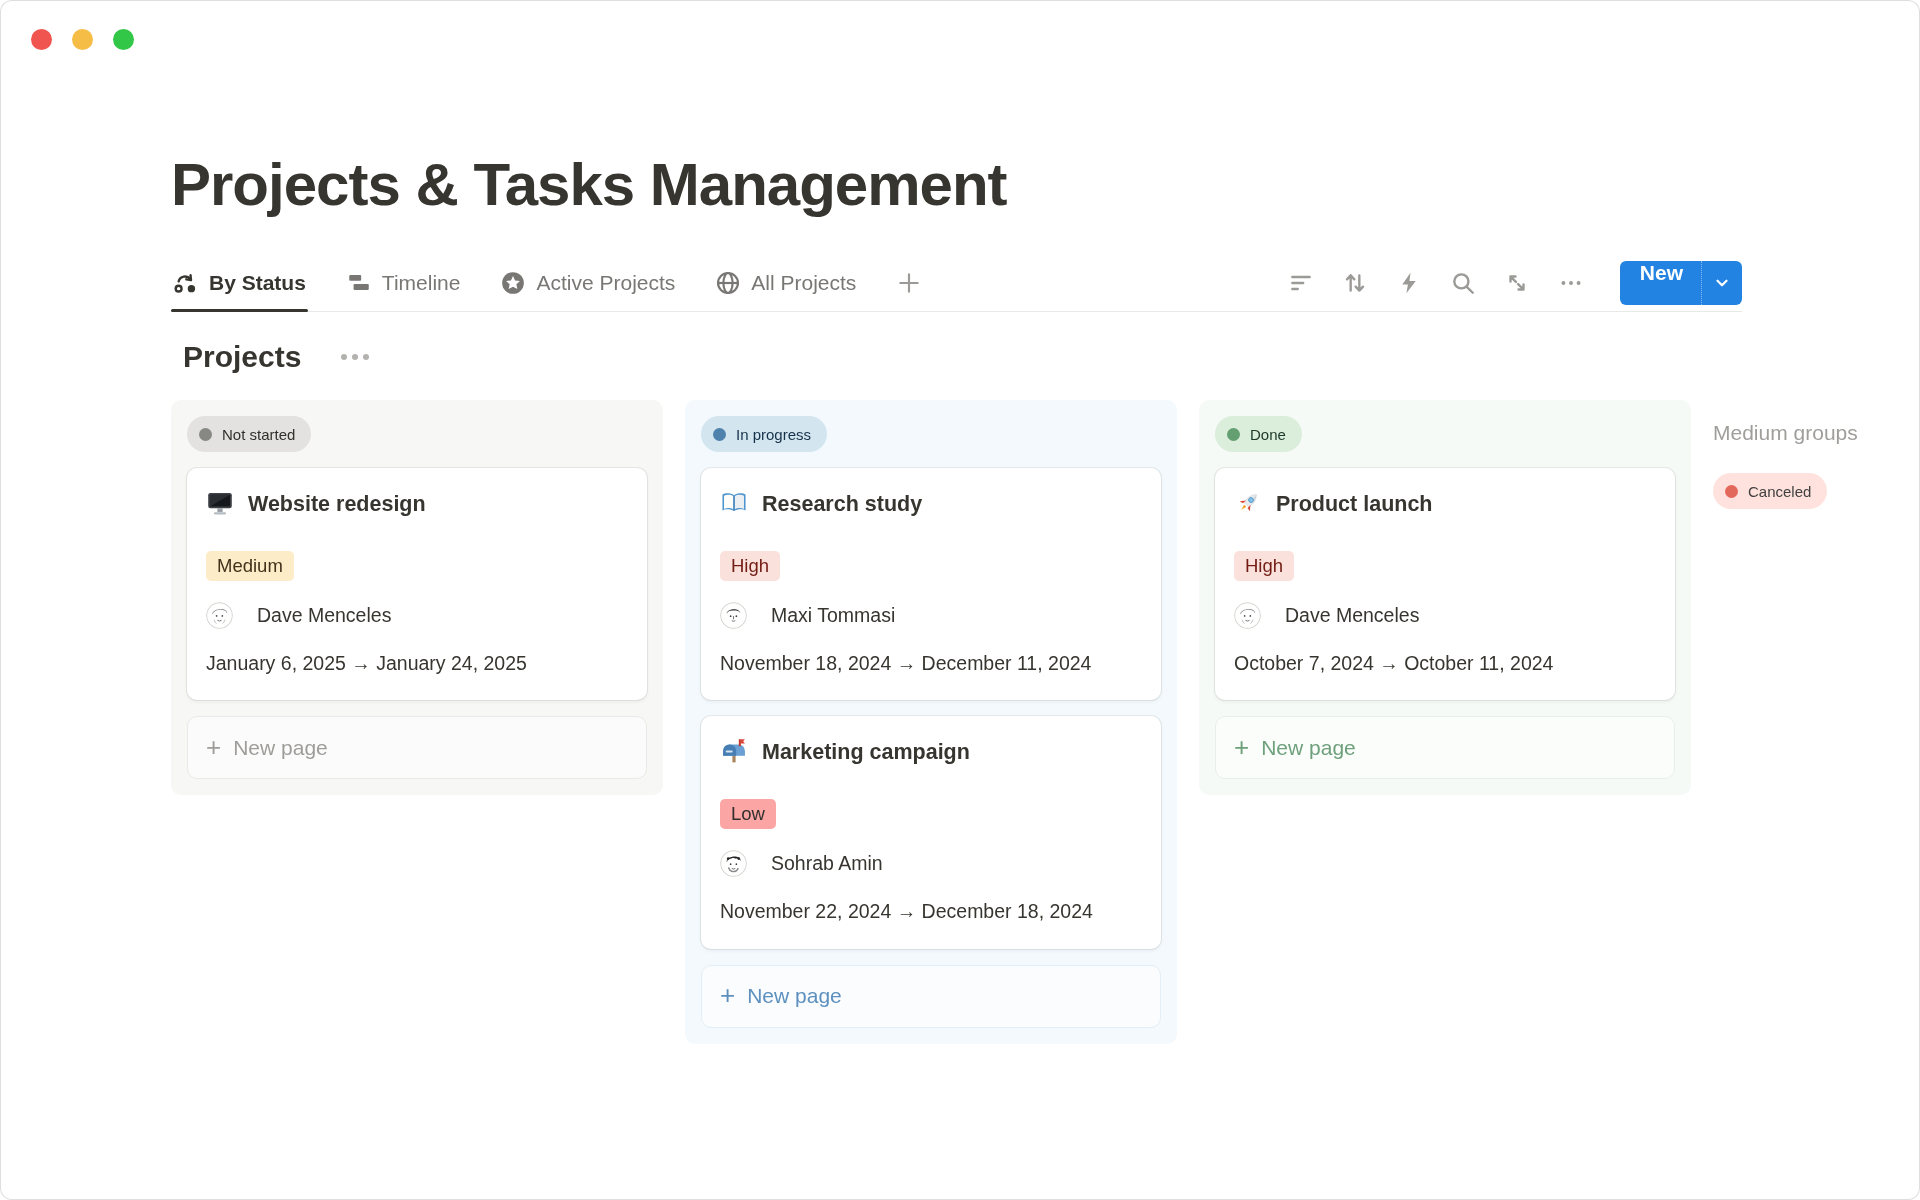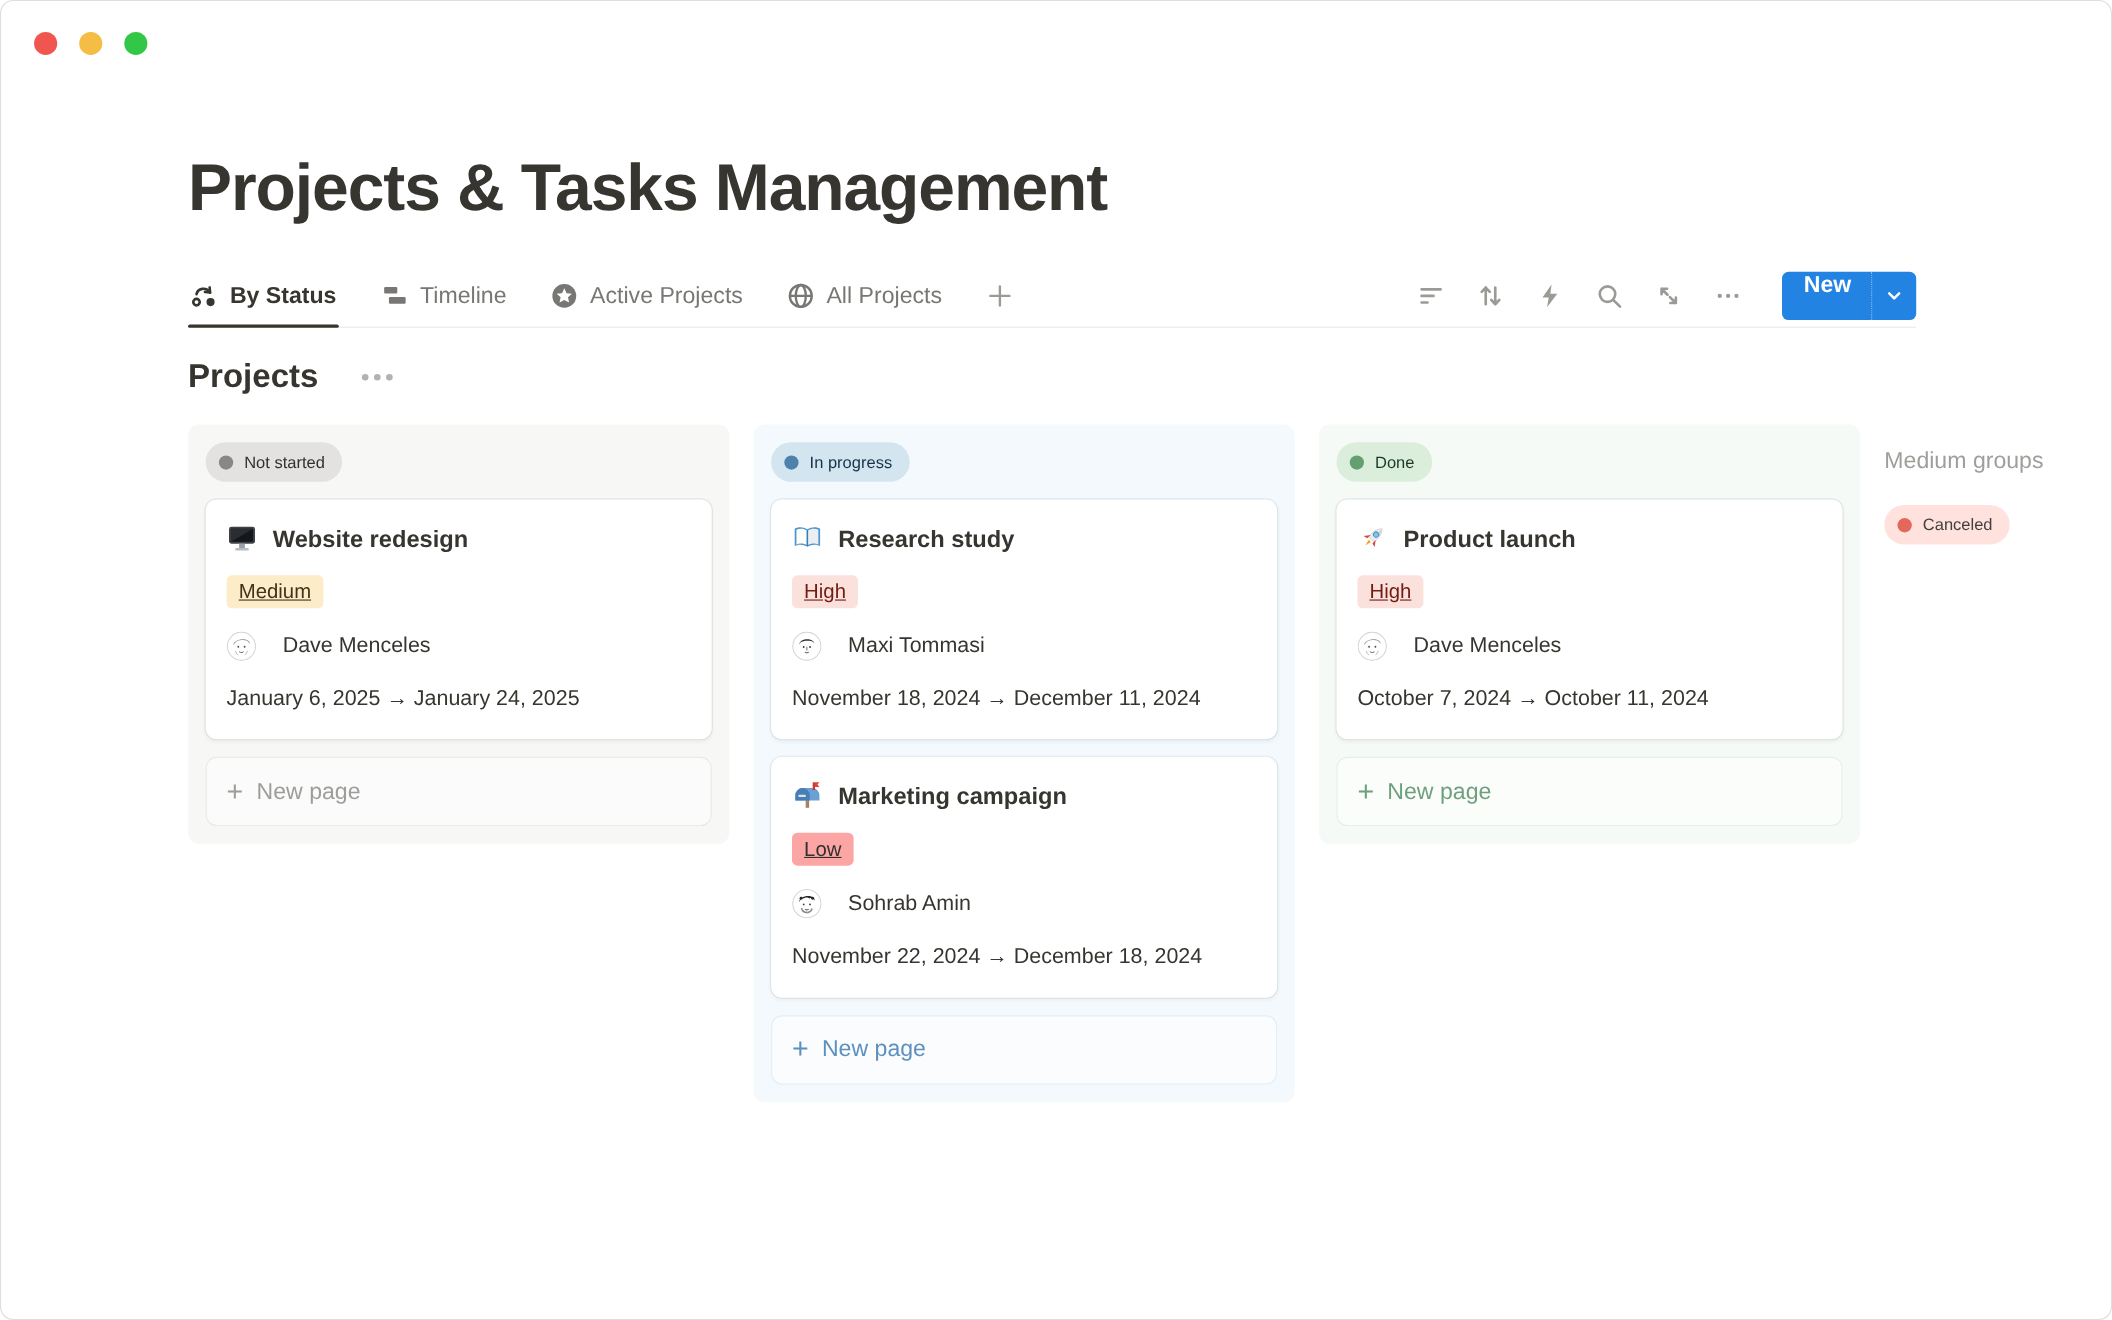--- a/index.html
+++ b/index.html
@@ -12,21 +12,21 @@
     width:1920px;height:1200px;background:#fff;border-radius:12px;
     box-shadow:inset 0 0 0 1px #dedede;position:relative;overflow:hidden;
   }
   
   .traffic{position:absolute;top:29px;left:31px;display:flex;gap:20px;}
   .light{width:21px;height:21px;border-radius:50%;border:none;padding:0;cursor:pointer;}
   .light.red{background:#F0564F;}
   .light.yellow{background:#F5BD45;}
   .light.green{background:#33C748;}
 
-  .content{position:absolute;left:171px;top:136px;width:1749px;}
+  .content{position:absolute;left:171px;top:150px;width:1749px;}
 
   .page-title{
     font-size:60px;font-weight:700;letter-spacing:-1px;color:#37352F;
     margin:0;line-height:1.15;
   }
 
   
   .tabs-row{
     display:flex;align-items:center;margin-top:36px;
     border-bottom:1px solid #E9E9E7;width:1571px;height:56px;
@@ -49,21 +49,21 @@
     margin-left:8px;height:44px;background:#2383E2;border-radius:6px;
     display:flex;align-items:flex-start;color:#fff;cursor:pointer;overflow:hidden;
   }
   .new-btn .label{font-size:21px;font-weight:600;padding:0 18px 0 20px;}
   .new-btn .split{
     height:100%;display:flex;align-items:center;padding:0 11px;
     border-left:1px dotted rgba(255,255,255,.45);
   }
 
   
-  .section-row{display:flex;align-items:center;gap:36px;margin-top:28px;}
+  .section-row{display:flex;align-items:center;gap:36px;margin-top:28px;margin-left:12px;}
   .section-title{font-size:30px;font-weight:700;margin:0;color:#37352F;}
   .dots{display:flex;gap:5px;cursor:pointer;padding:4px;}
   .dots i{width:6px;height:6px;border-radius:50%;background:#B3B2AF;display:block;}
 
   
   .board{display:flex;align-items:flex-start;gap:22px;margin-top:26px;}
   .column{width:492px;border-radius:10px;padding:16px;box-sizing:border-box;}
   .col-gray{background:#F7F7F5;}
   .col-blue{background:#F3F9FC;}
   .col-green{background:#F6FAF6;}
@@ -80,22 +80,22 @@
   .pill-red{background:#FFE2DD;color:#404040;font-weight:400;} .pill-red .dot{background:#E3685C;}
 
   .card{
     background:#fff;border-radius:10px;margin-top:16px;padding:21px 19px 23px;
     box-shadow:0 0 0 1px rgba(15,15,15,.07),0 2px 4px rgba(15,15,15,.05);
     cursor:pointer;
   }
   .card-title{display:flex;align-items:flex-end;gap:14px;font-size:21.5px;font-weight:600;color:#37352F;}
   .card-title .cicon{width:28px;height:28px;flex:0 0 auto;}
   .badge{
-    display:inline-block;margin-top:20px;padding:4px 11px;border-radius:5px;
-    font-size:18.5px;font-weight:500;text-decoration:underline;
+    display:inline-block;margin-top:34px;padding:4px 11px;border-radius:5px;
+    font-size:18.5px;font-weight:500;
   }
   .badge-yellow{background:#FDECC8;color:#43311C;}
   .badge-red{background:#FBE1DC;color:#721C13;}
   .badge-gray{background:#fca5a5;color:#32302C;}
   .assignee{display:flex;align-items:center;gap:24px;margin-top:21px;font-size:19.5px;color:#37352F;}
   .avatar{width:27px;height:27px;border-radius:50%;flex:0 0 auto;}
   .dates{margin-top:20px;font-size:19.5px;color:#37352F;line-height:1.45;max-width:440px;}
 
   .new-page{
     margin-top:16px;height:63px;border-radius:10px;border:1px solid;

